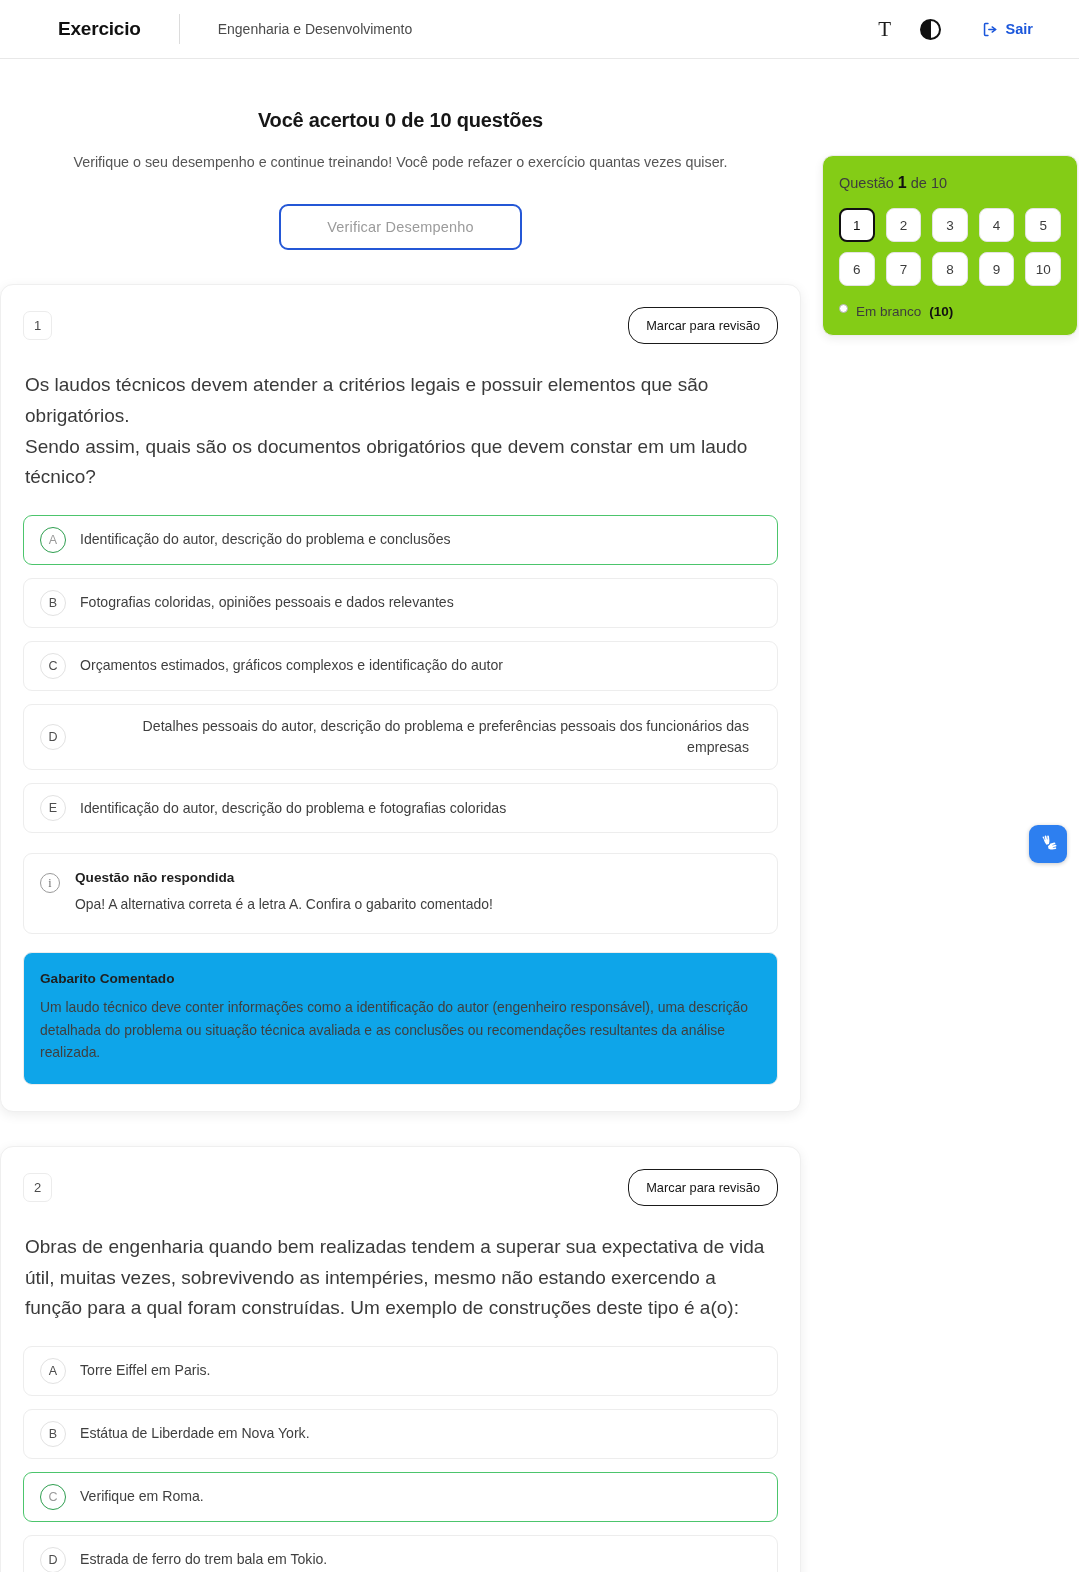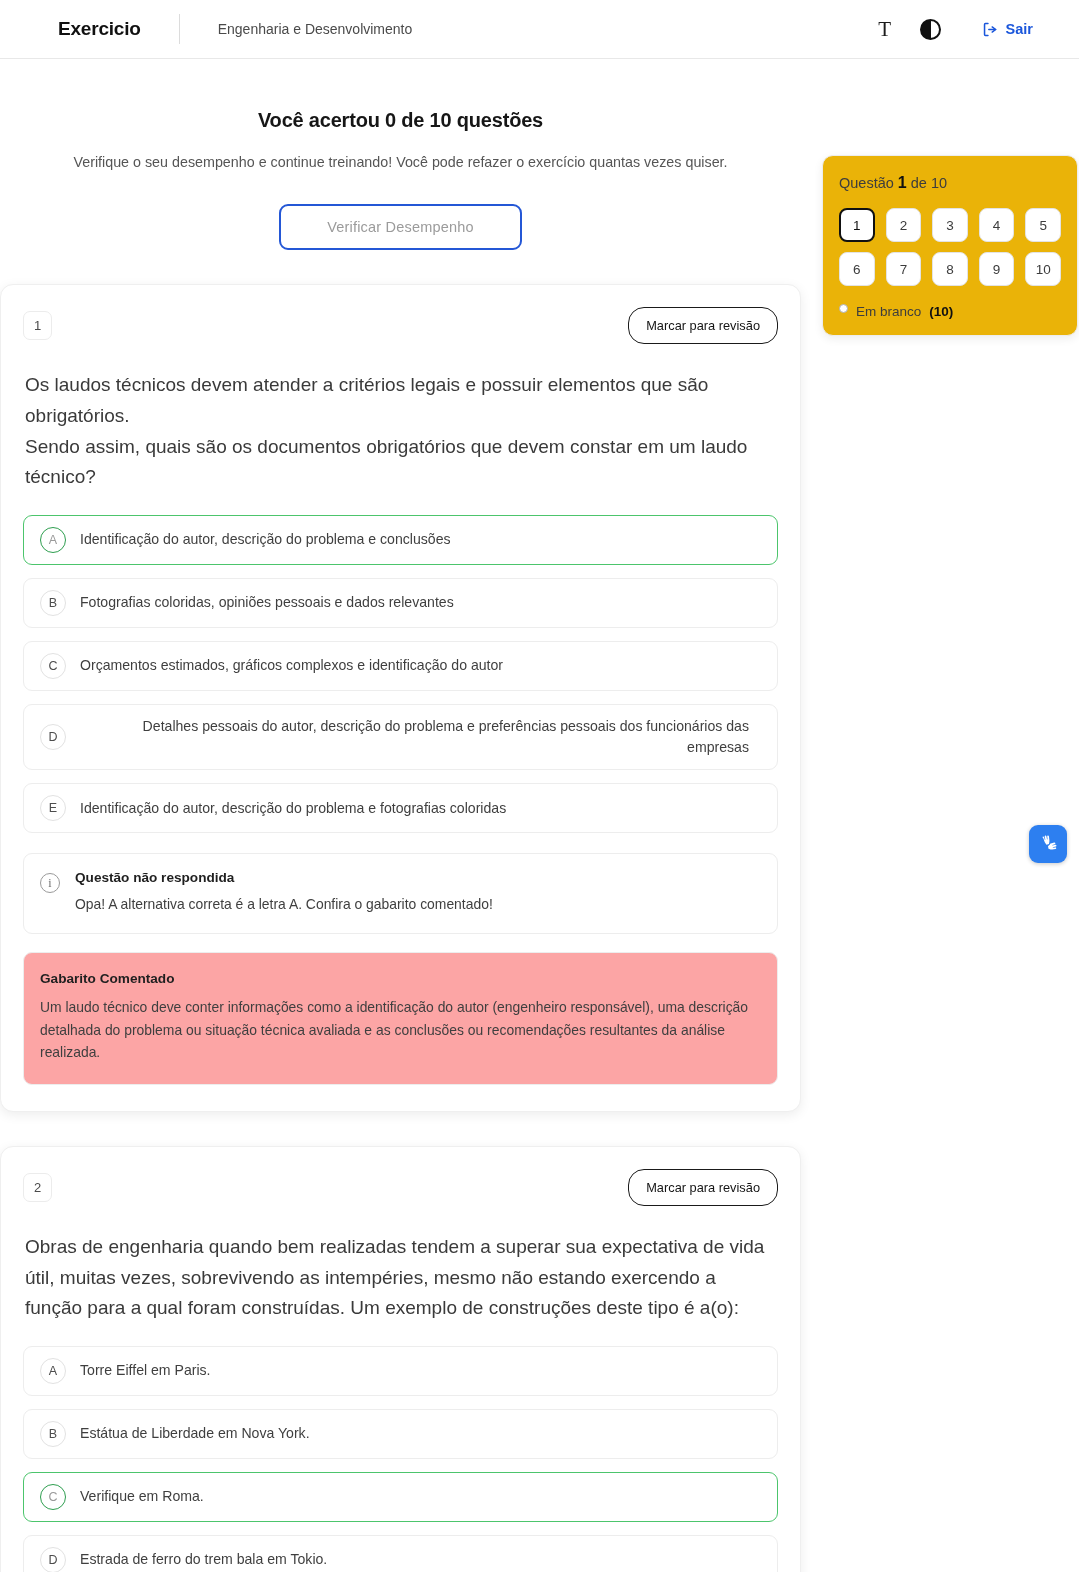--- a/index.html
+++ b/index.html
@@ -123,21 +123,21 @@
     cursor: pointer;
     letter-spacing: 0.2px;
   }
 
   
   .navigator {
     position: absolute;
     top: 96px;
     left: 822px;
     width: 256px;
-    background: #eab308;
+    background: #84cc16;
     border: 1px solid #ededed;
     border-radius: 11px;
     box-shadow: 0 3px 10px rgba(0,0,0,0.07);
     padding: 18px 16px 16px 16px;
   }
   .nav-title {
     font-size: 14.5px;
     color: #3d3d3d;
     margin-bottom: 16px;
   }
@@ -295,21 +295,21 @@
     margin-bottom: 9px;
   }
   .fb-text {
     font-size: 13.9px;
     color: #3f3f3f;
     line-height: 1.5;
   }
   .explain {
     border: 1px solid #ededed;
     border-radius: 9px;
-    background: #fca5a5;
+    background: #0ea5e9;
     padding: 18px 20px 20px 16px;
     margin-top: 18px;
   }
   .explain-title {
     font-size: 13.6px;
     font-weight: 700;
     color: #1f1f1f;
     margin-bottom: 10px;
   }
   .explain-text {

